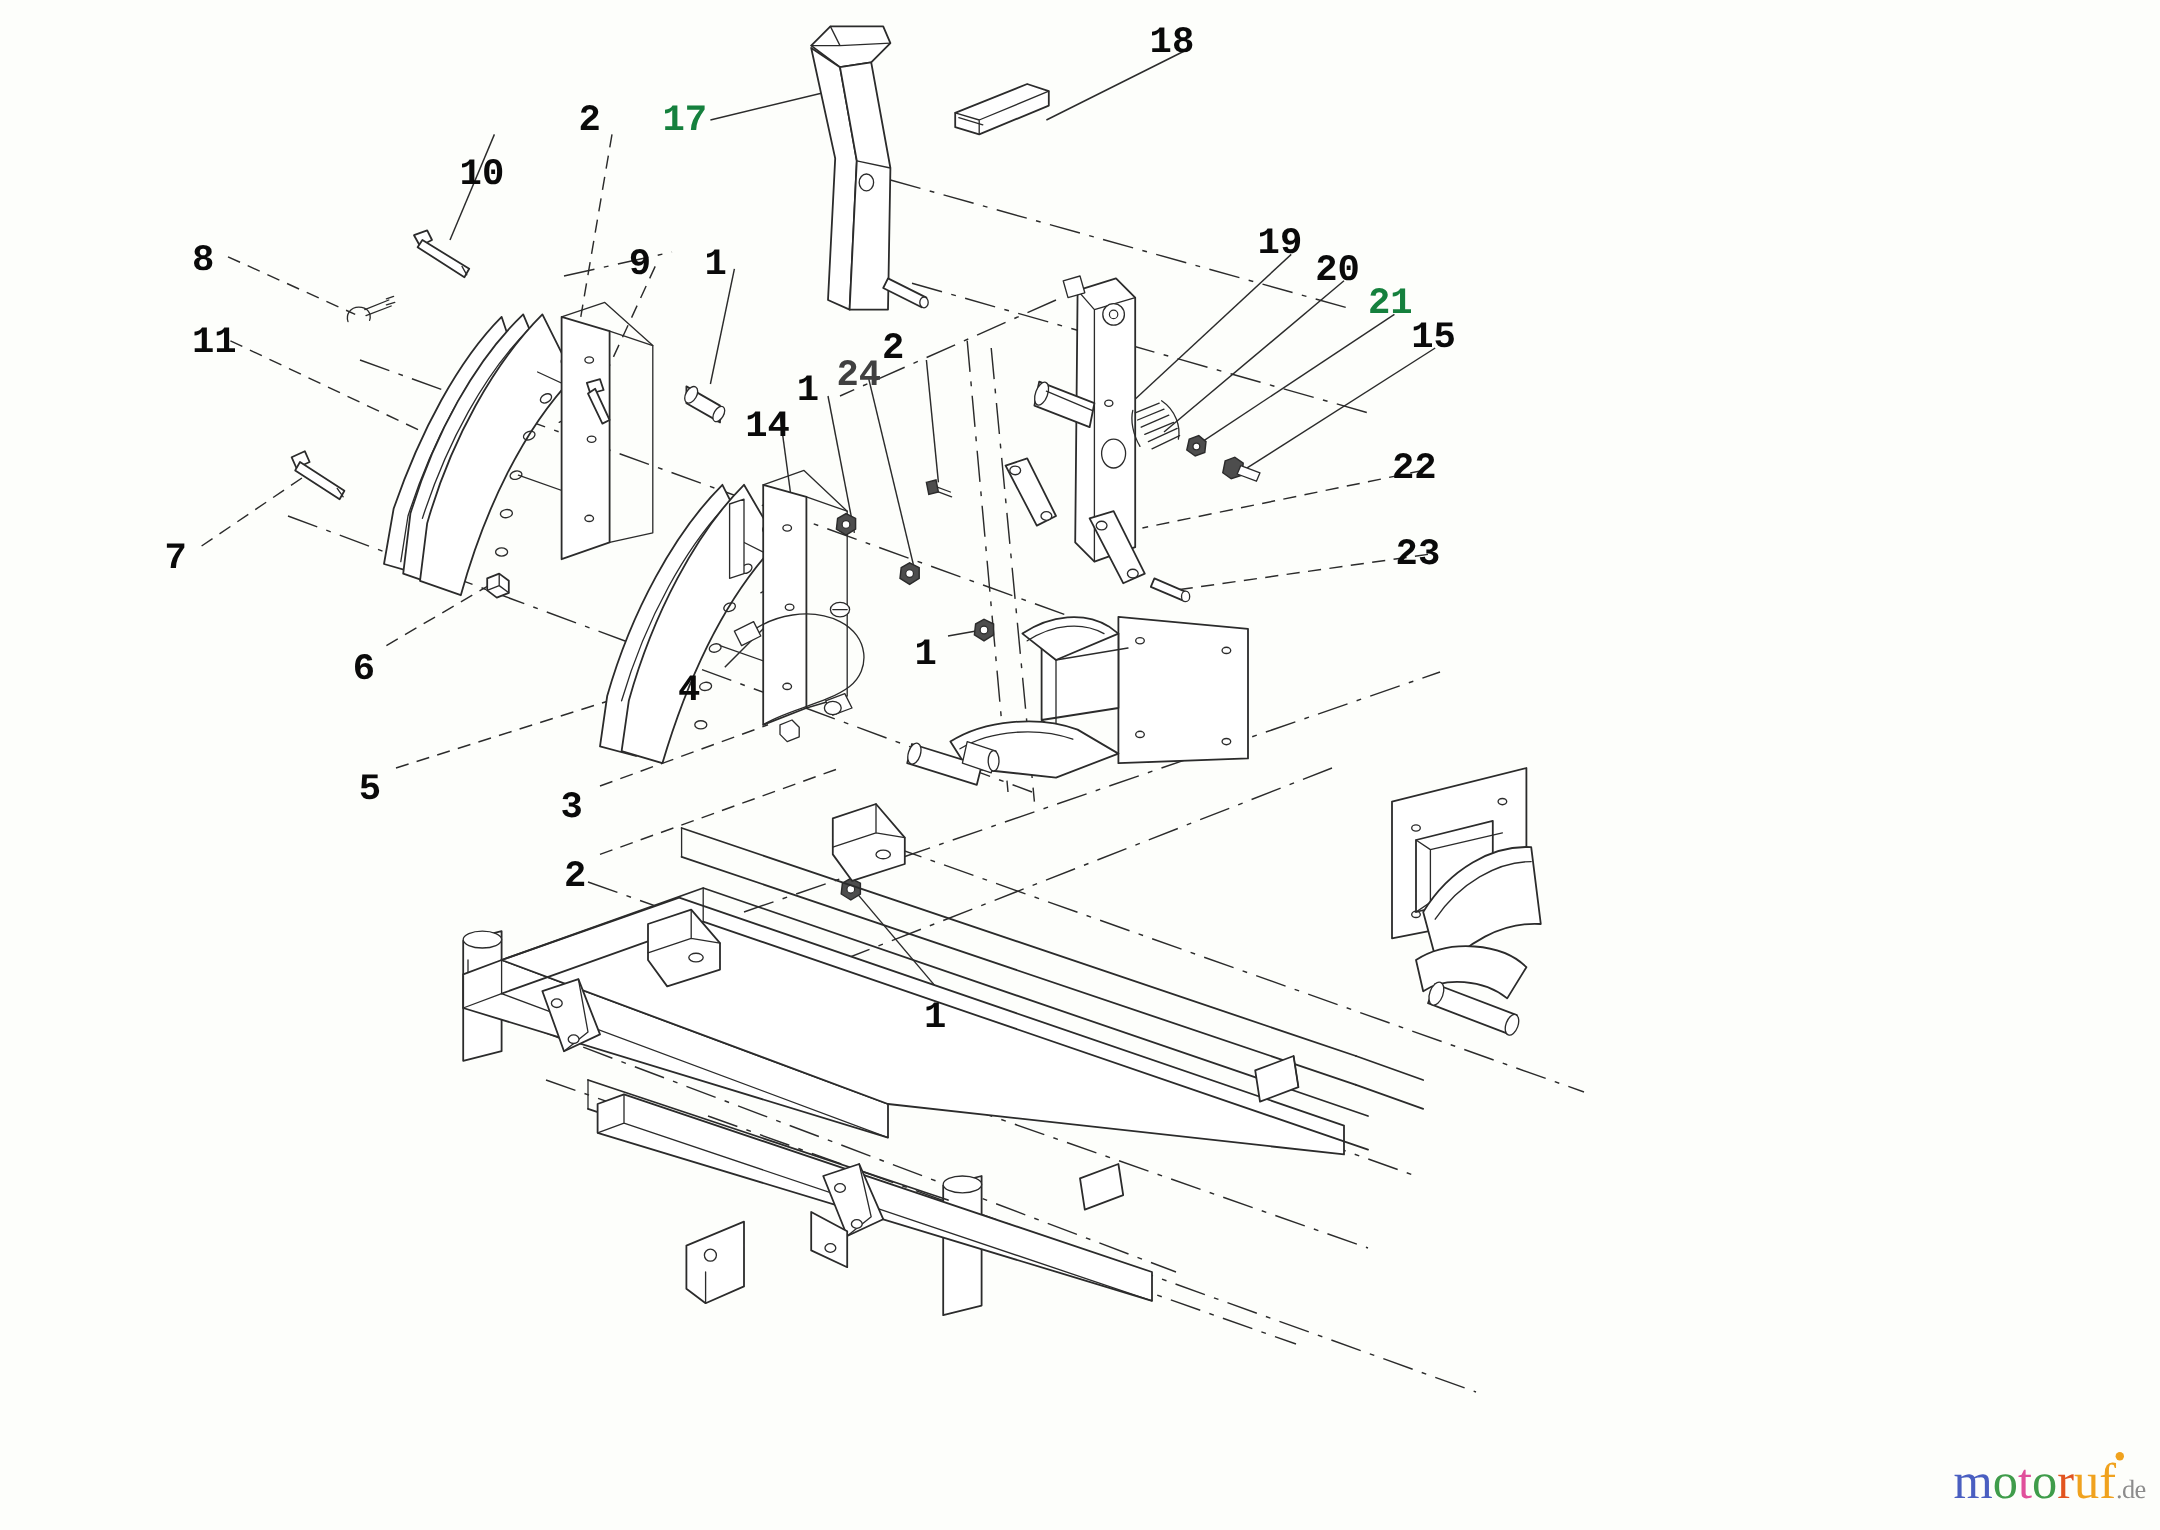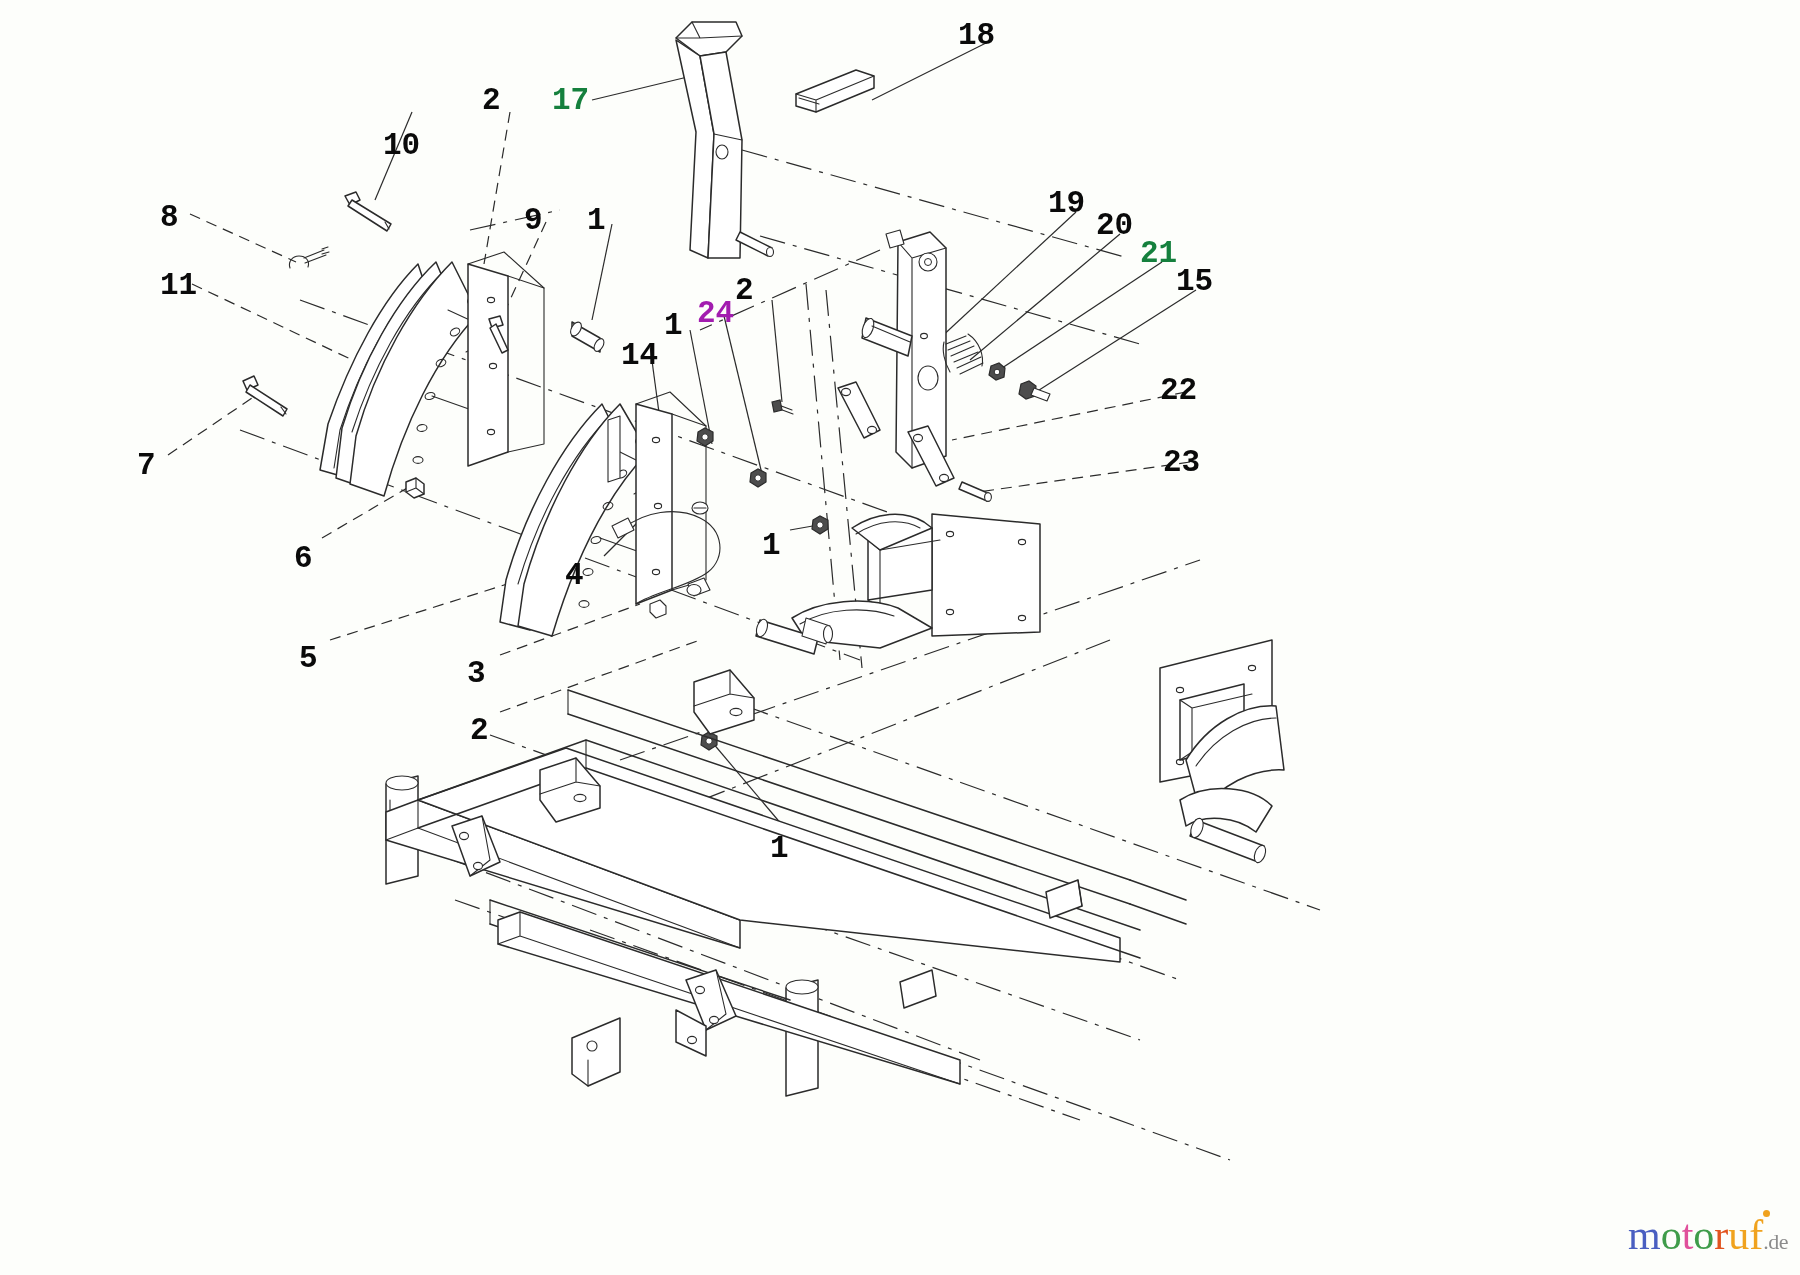--- a/index.html
+++ b/index.html
@@ -434,21 +434,21 @@
   <div class="callout" style="left: 552px; top: 85px; color: #15803d;">17</div>
   <div class="callout" style="left: 1048px; top: 188px; color: rgb(10, 10, 10);">19</div>
   <div class="callout" style="left: 160px; top: 202px; color: rgb(10, 10, 10);">8</div>
   <div class="callout" style="left: 524px; top: 205px; color: rgb(10, 10, 10);">9</div>
   <div class="callout" style="left: 587px; top: 205px; color: rgb(10, 10, 10);">1</div>
   <div class="callout" style="left: 1096px; top: 210px; color: rgb(10, 10, 10);">20</div>
   <div class="callout" style="left: 1140px; top: 238px; color: #15803d;">21</div>
   <div class="callout" style="left: 160px; top: 270px; color: rgb(10, 10, 10);">11</div>
   <div class="callout" style="left: 1176px; top: 266px; color: rgb(10, 10, 10);">15</div>
   <div class="callout" style="left: 735px; top: 275px; color: rgb(10, 10, 10);">2</div>
-  <div class="callout" style="left: 697px; top: 298px; color: #a21caf;">24</div>
+  <div class="callout" style="left: 697px; top: 298px; color: #404040;">24</div>
   <div class="callout" style="left: 664px; top: 310px; color: rgb(10, 10, 10);">1</div>
   <div class="callout" style="left: 621px; top: 340px; color: rgb(10, 10, 10);">14</div>
   <div class="callout" style="left: 1160px; top: 375px; color: rgb(10, 10, 10);">22</div>
   <div class="callout" style="left: 137px; top: 450px; color: rgb(10, 10, 10);">7</div>
   <div class="callout" style="left: 1163px; top: 447px; color: rgb(10, 10, 10);">23</div>
   <div class="callout" style="left: 294px; top: 543px; color: rgb(10, 10, 10);">6</div>
   <div class="callout" style="left: 762px; top: 530px; color: rgb(10, 10, 10);">1</div>
   <div class="callout" style="left: 565px; top: 560px; color: rgb(10, 10, 10);">4</div>
   <div class="callout" style="left: 299px; top: 643px; color: rgb(10, 10, 10);">5</div>
   <div class="callout" style="left: 467px; top: 658px; color: rgb(10, 10, 10);">3</div>

